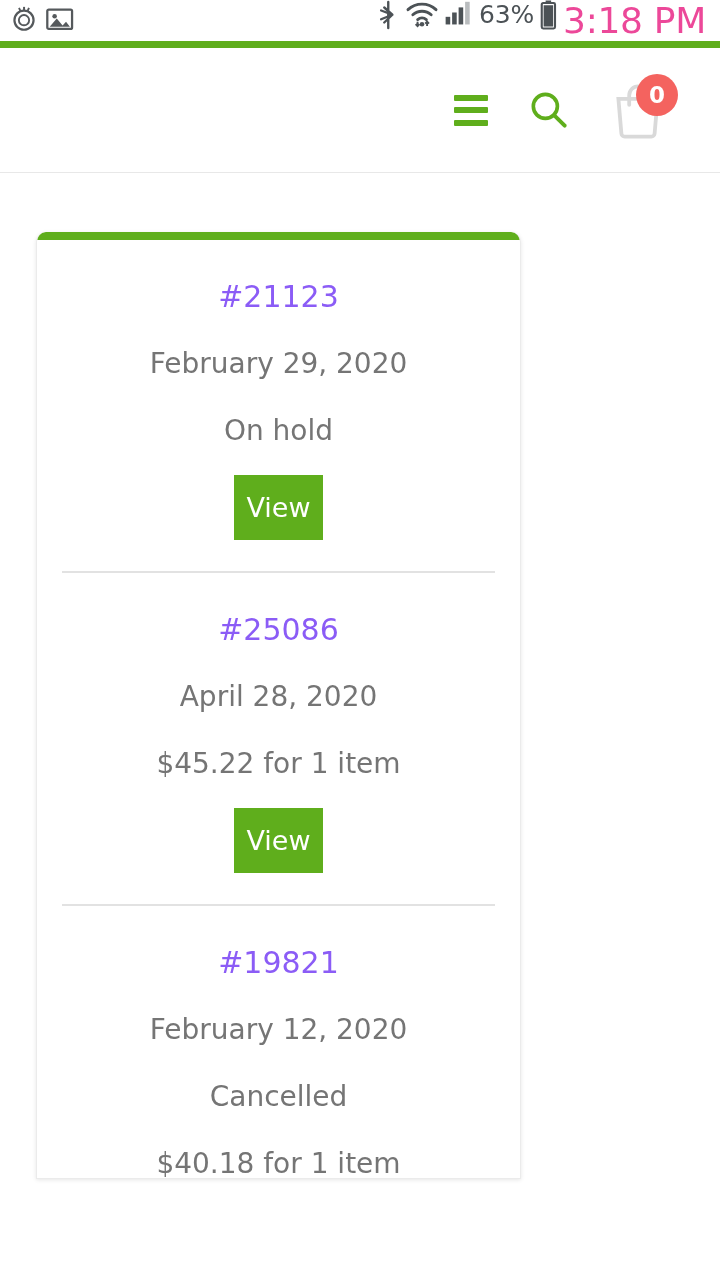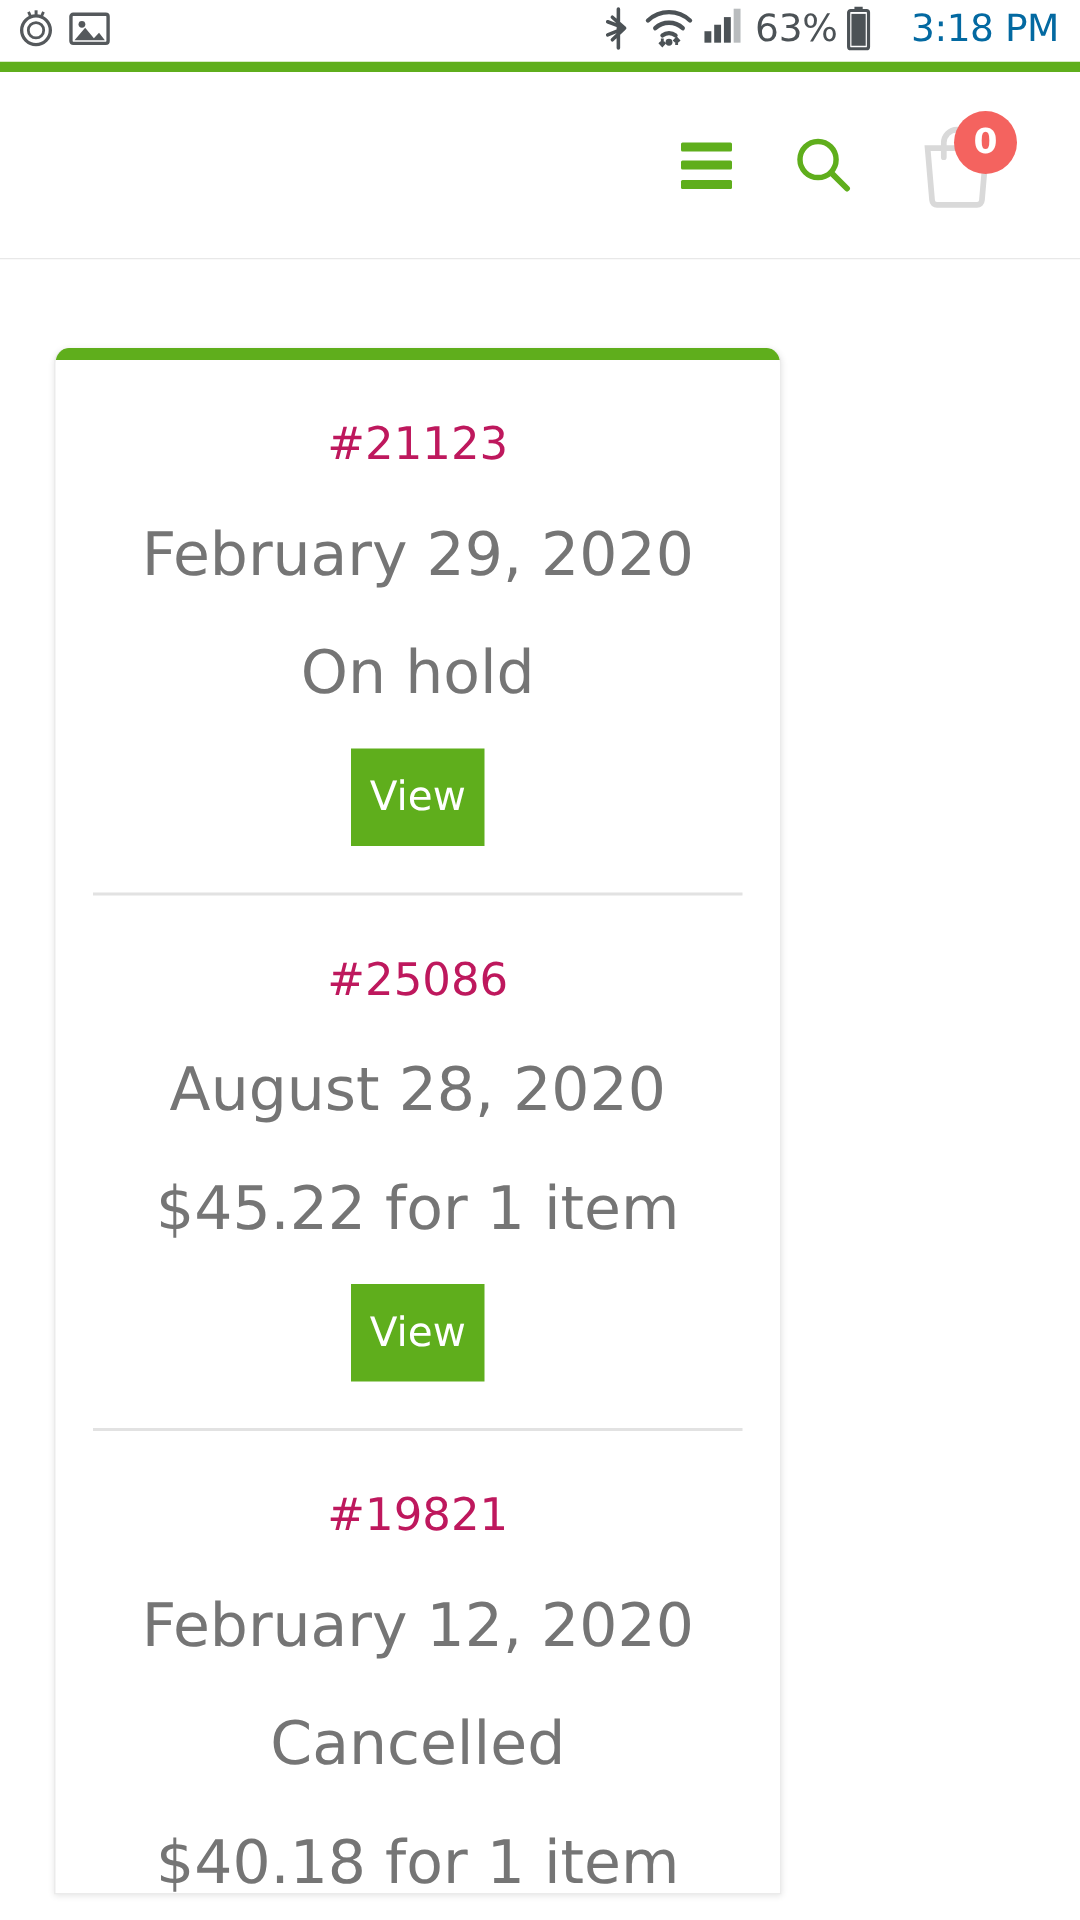--- a/index.html
+++ b/index.html
@@ -25,24 +25,24 @@
     margin-left: auto;
     display: flex;
     gap: 6px;
   }
   .sb-battery-text {
     font-size: 25px;
     color: #4c5256;
     letter-spacing: -0.2px;
   }
   .sb-clock {
-    font-size: 25px;
-    color: #0369a1;
+    font-size: 36px;
+    color: #ec4899;
     letter-spacing: -0.3px;
-    margin-left: 20px;
+    margin-left: 0;
   }
   .greenbar { height: 7px; background: #5fae1c; width: 100%; }
 
   
   .appheader {
     height: 125px;
     background: #ffffff;
     border-bottom: 1px solid #e8e8e8;
     display: flex;
     align-items: center;
@@ -92,29 +92,29 @@
   }
 
   .order { padding: 0 22px; text-align: center; }
   .order-divider {
     height: 2px;
     background: #e2e2e2;
     margin: 0 25px;
   }
 
   .order-id {
-    color: #be185d;
+    color: #8b5cf6;
     font-size: 30px;
     padding-top: 42px;
     line-height: 1;
     cursor: pointer;
   }
   .order-date, .order-status, .order-total {
     color: #757575;
-    font-size: 40px;
+    font-size: 28px;
     line-height: 1;
   }
   .order-date   { padding-top: 38px; }
   .order-status { padding-top: 39px; }
   .order-total  { padding-top: 39px; }
 
   .order-actions {
     padding-top: 30px;
     padding-bottom: 31px;
     display: flex;
@@ -227,21 +227,21 @@
       <div class="order-status">On hold</div>
       <div class="order-actions">
         <button class="btn">View</button>
       </div>
     </div>
 
     <div class="order-divider"></div>
 
     <div class="order">
       <div class="order-id">#25086</div>
-      <div class="order-date">August 28, 2020</div>
+      <div class="order-date">April 28, 2020</div>
       <div class="order-total">$45.22 for 1 item</div>
       <div class="order-actions">
         <button class="btn">View</button>
       </div>
     </div>
 
     <div class="order-divider"></div>
 
     <div class="order">
       <div class="order-id">#19821</div>

